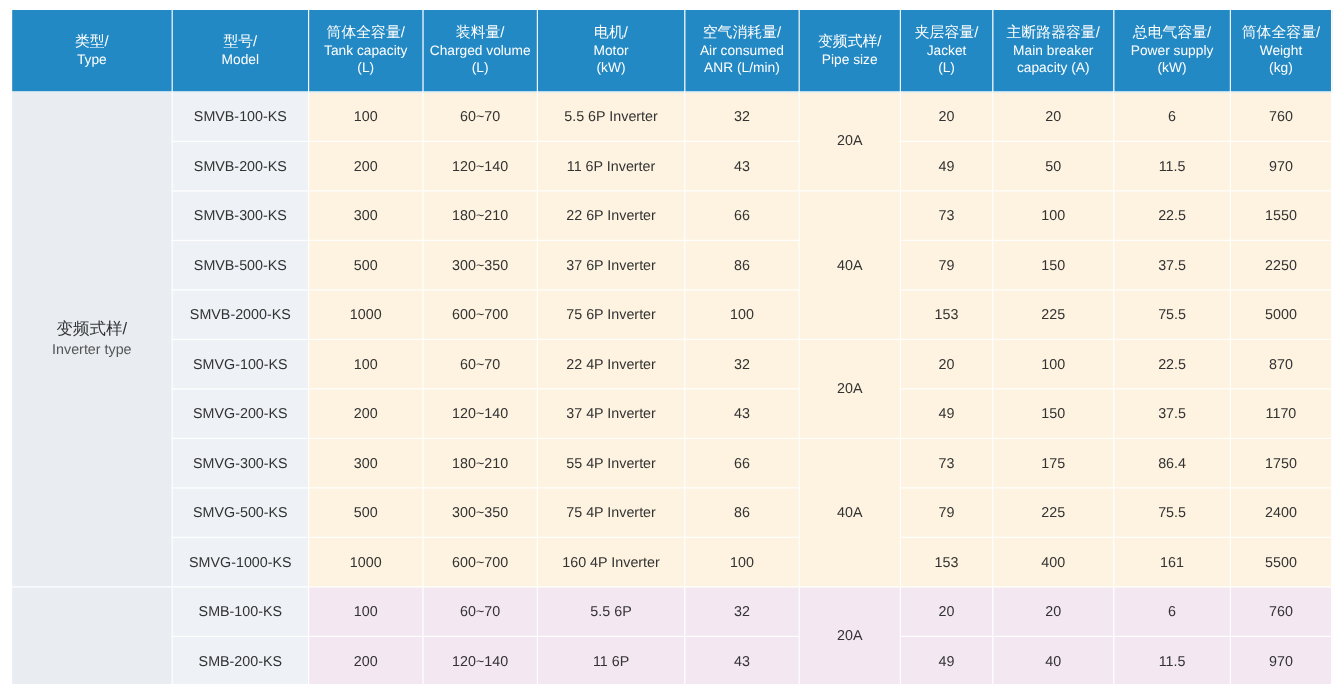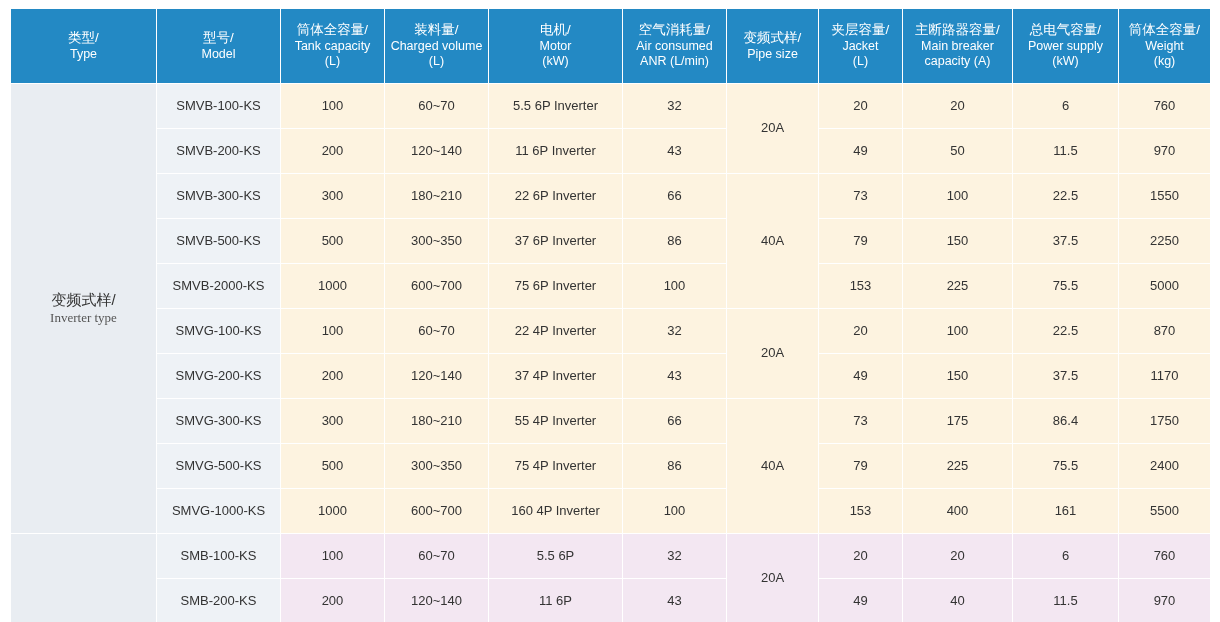--- a/index.html
+++ b/index.html
@@ -76,21 +76,21 @@
   }
   tr.blend td.model {
     background: #eef2f6;
   }
   td.group {
     background: #e9edf2;
     font-size: 13.5px;
     color: #333;
   }
   td.group .cn { display: block; font-size: 15px; }
-  td.group .en { display: block; font-size: 13px; color: #555; font-family: Liberation Serif, serif; }
+  td.group .en { display: block; font-size: 13px; color: #555; }
 </style>
 </head>
 <body>
 
 <table id="spec-table">
   <colgroup>
     <col class="c-type">
       <col class="c-model">
       <col class="c-tank">
       <col class="c-charge">

